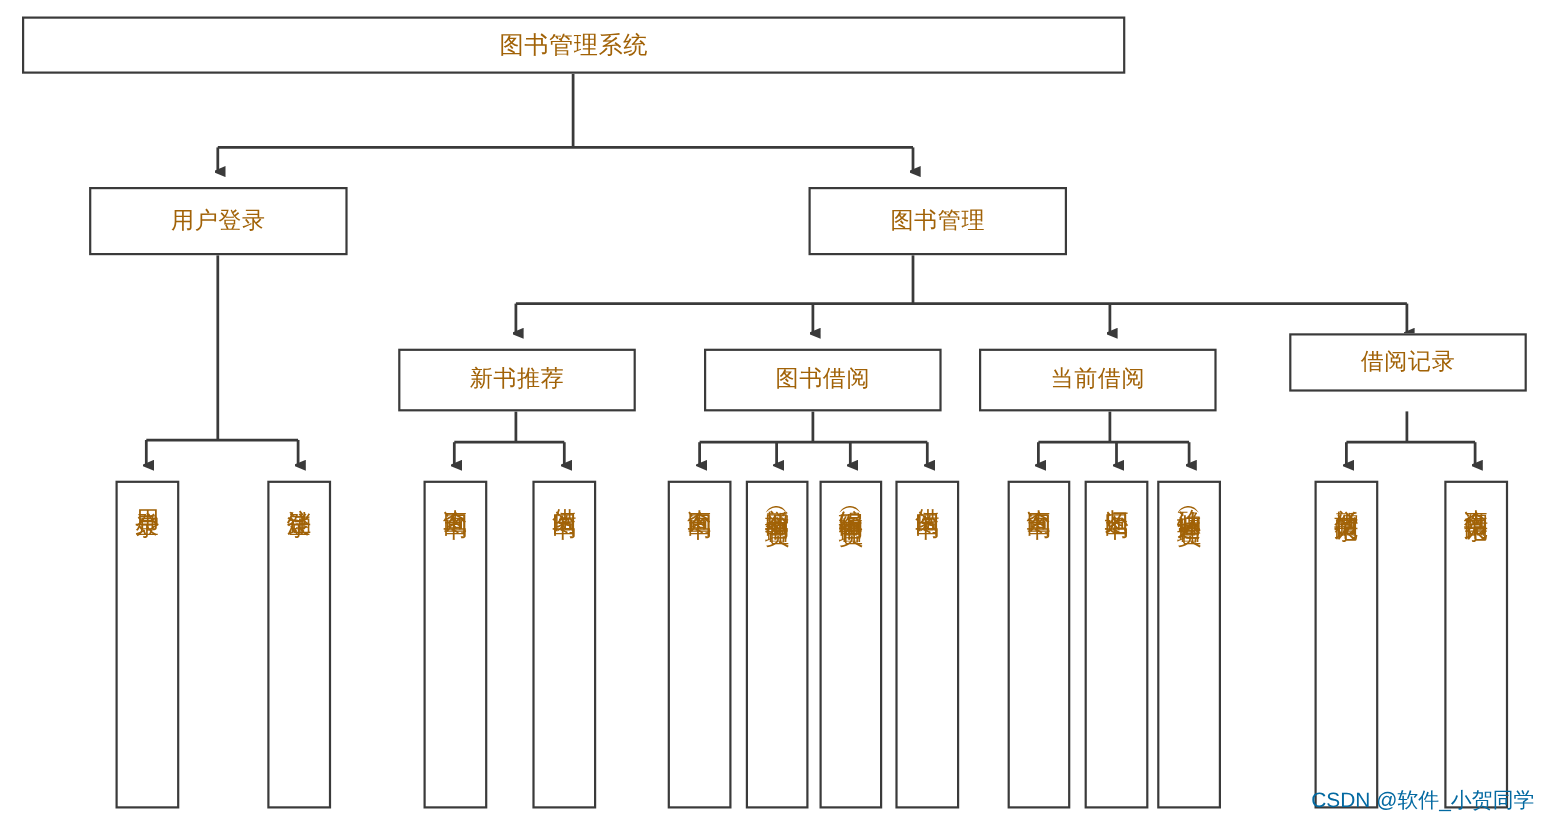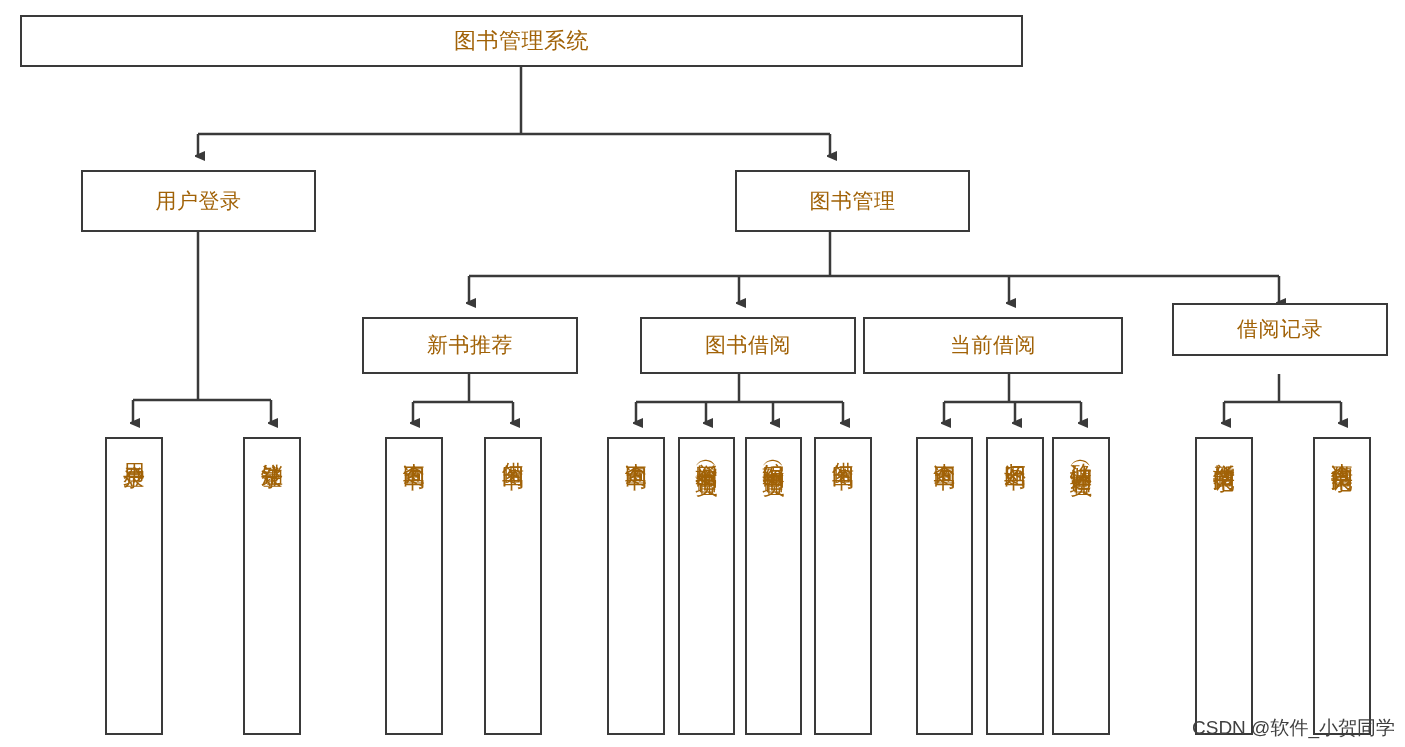--- a/index.html
+++ b/index.html
@@ -56,21 +56,21 @@
   }
   .node.v .lbl {
     writing-mode: vertical-rl;
     text-orientation: upright;
     font-size: 22px;
     letter-spacing: 2px;
     line-height: 1.0;
   }
   .watermark {
     position: absolute;
-    color: #404040;
+    color: #0369a1;
     font-size: 19px;
     white-space: nowrap;
     z-index: 5;
     font-family: "Liberation Sans", "DejaVu Sans", sans-serif;
   }
 </style>
 </head>
 <body>
 
 <div id="canvas">
@@ -135,21 +135,21 @@
   <div class="node h" style="left:735px; top:170px; width:235px; height:62px;">
     <span class="lbl">图书管理</span>
   </div>
 
   <div class="node h" style="left:362px; top:317px; width:216px; height:57px;">
     <span class="lbl">新书推荐</span>
   </div>
   <div class="node h" style="left:640px; top:317px; width:216px; height:57px;">
     <span class="lbl">图书借阅</span>
   </div>
-  <div class="node h" style="left:863px; top:317px; width:260px; height:57px;">
+  <div class="node h" style="left:890px; top:317px; width:216px; height:57px;">
     <span class="lbl">当前借阅</span>
   </div>
   <div class="node h" style="left:1172px; top:303px; width:216px; height:53px;">
     <span class="lbl">借阅记录</span>
   </div>
 
   <div class="node v" style="left:105px; top:437px; width:58px; height:298px;">
     <span class="lbl">用户登录</span>
   </div>
   <div class="node v" style="left:243px; top:437px; width:58px; height:298px;">

